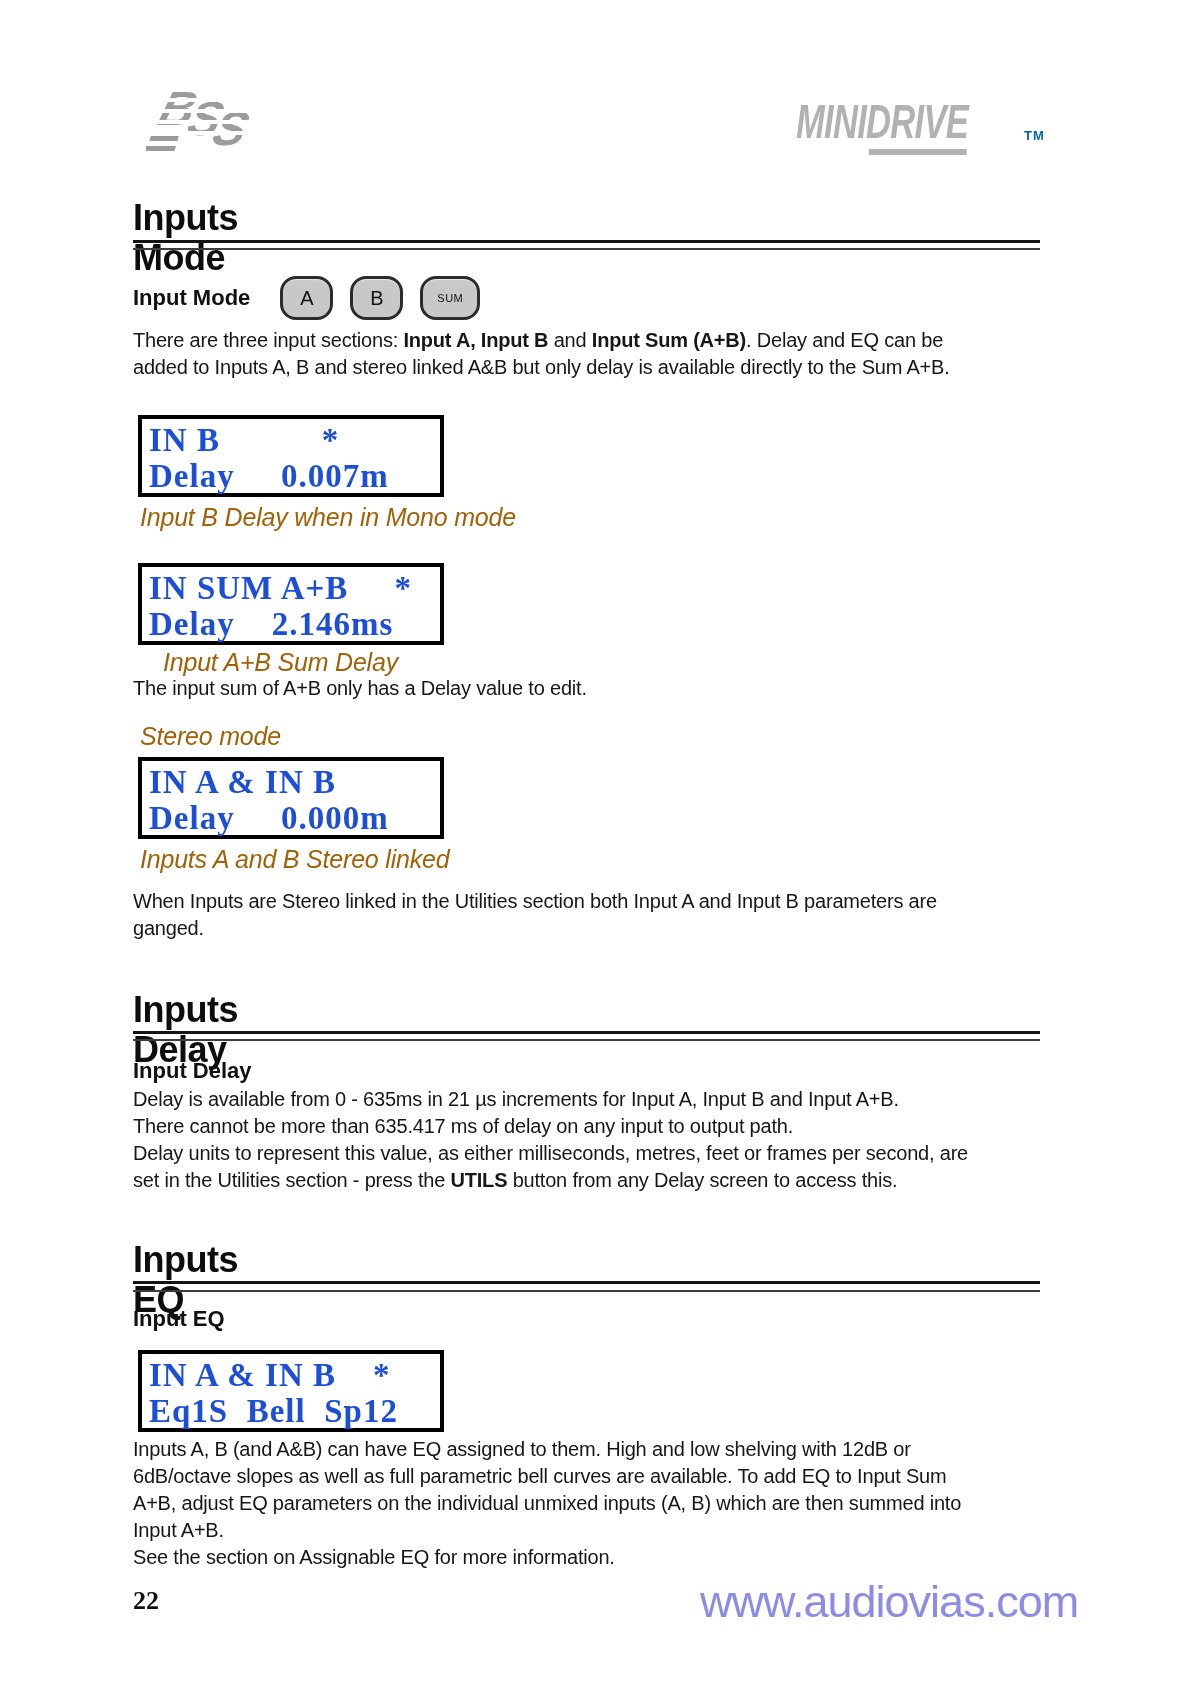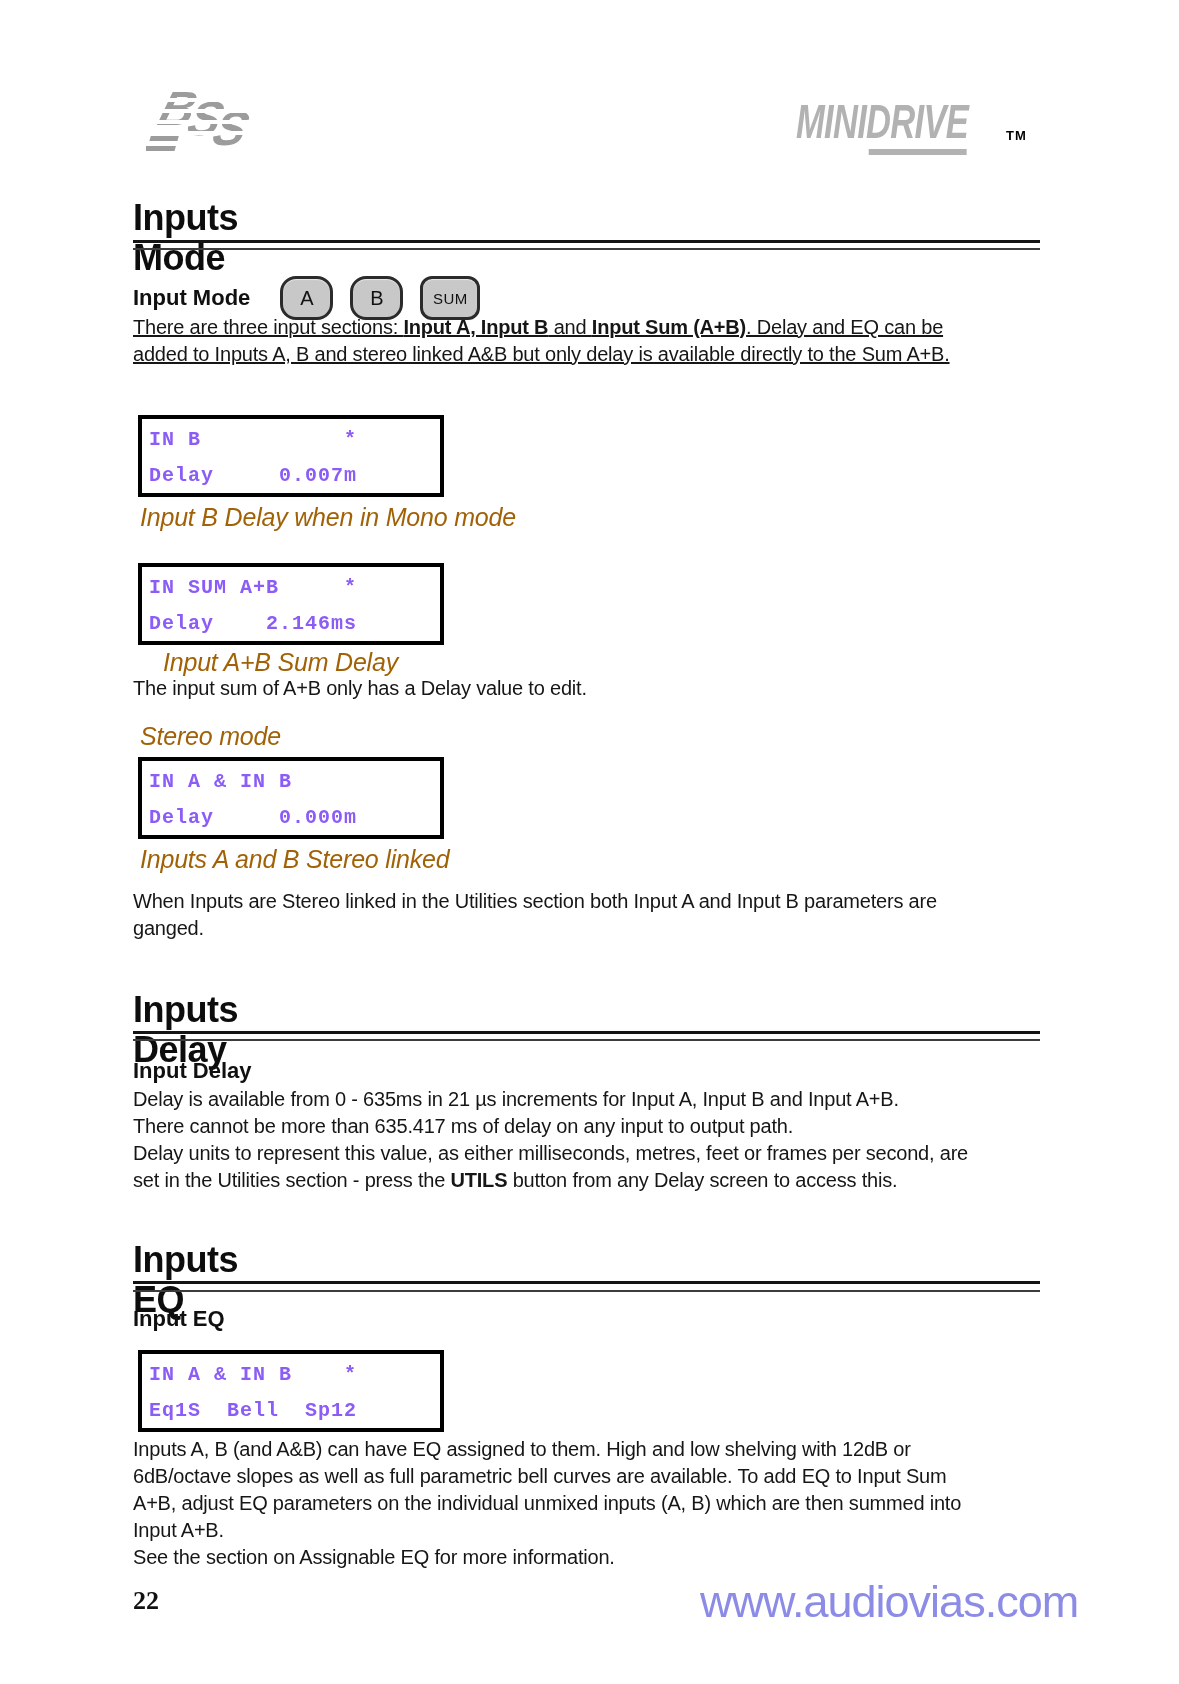--- a/index.html
+++ b/index.html
@@ -8,43 +8,43 @@
     font-family:"Liberation Sans",sans-serif;color:#141414;
   }
   .abs{position:absolute;}
   
   .bss-logo{left:146px;top:83px;width:112px;height:78px;}
   .minidrive{left:796px;top:94px;width:260px;height:60px;}
   .md-scale{transform:scaleX(.72);transform-origin:0 0;white-space:nowrap;
     font-style:italic;font-weight:900;font-size:48px;letter-spacing:-1px;color:#b2b2b2;}
   .md-drive{position:relative;display:inline-block;padding-bottom:8px;}
   .md-bar{position:absolute;left:4px;right:2px;bottom:2px;height:6px;background:#b2b2b2;}
-  .md-tm{position:absolute;left:210px;top:34px;font-size:13px;font-weight:700;color:#000000;letter-spacing:1px;}
+  .md-tm{position:absolute;left:228px;top:34px;font-size:13px;font-weight:700;color:#0369a1;letter-spacing:1px;}
   
   .sec-head{left:133px;width:907px;display:flex;justify-content:space-between;
     font-weight:700;font-size:36px;letter-spacing:-.5px;color:#0d0d0d;line-height:40px;flex-direction:column;}
   .rule-thick{left:133px;width:907px;height:3px;background:#141414;}
   .rule-thin{left:133px;width:907px;height:2px;background:#3c3c3c;}
   
   .sublabel{font-weight:700;font-size:22px;color:#101010;}
   .body-text{font-size:20px;line-height:27px;letter-spacing:-.2px;color:#161616;width:915px;}
   .body-text .b{font-weight:700;}
   .caption{font-style:italic;font-size:25px;color:#a16207;letter-spacing:-.2px;}
   
   .mode-row{left:133px;top:276px;display:flex;align-items:center;height:44px;}
   .btn-group{display:flex;gap:17px;margin-left:30px;}
   .hw-btn{height:38px;min-width:47px;border:3px solid #2b2b2b;border-radius:16px;
     background:#c8c8c8;display:flex;align-items:center;justify-content:center;
     font-size:20px;color:#111;box-shadow:inset 0 1px 1px #e8e8e8;}
-  .hw-btn.small{font-size:15px;min-width:54px;letter-spacing:.5px;border-radius:12px;}
+  .hw-btn.small{font-size:11px;min-width:54px;letter-spacing:.5px;}
   
   .lcd{left:138px;width:306px;height:82px;border:4px solid #000;background:#fff;
     box-sizing:border-box;padding:3px 7px;}
-  .lcd pre{margin:0;font-family:Liberation Mono, monospace;font-weight:700;
-    font-size:20px;line-height:36px;letter-spacing:1px;color:#8b5cf6;white-space:pre;}
+  .lcd pre{margin:0;font-family:Liberation Serif, serif;font-weight:700;
+    font-size:33px;line-height:36px;letter-spacing:1px;color:#1d4ed8;white-space:pre;}
   
   .page-num{left:133px;top:1586px;font-family:"Liberation Serif",serif;font-weight:700;font-size:26px;color:#111;}
   .watermark{left:700px;top:1576px;font-size:45px;letter-spacing:-1px;color:#8080e4;opacity:.9;}
 </style>
 </head>
 <body>
 
 <div class="page">
 
   <div class="abs bss-logo">
@@ -83,21 +83,21 @@
 
   <div class="abs mode-row">
     <span class="sublabel">Input Mode</span>
     <span class="btn-group">
       <span class="hw-btn">A</span>
       <span class="hw-btn">B</span>
       <span class="hw-btn small">SUM</span>
     </span>
   </div>
 
-  <div class="abs body-text" style="left:133px;top:314px;text-decoration:underline;"><span>There are three input sections: </span><span class="b">Input A, Input B</span><span> and </span><span class="b">Input Sum (A+B)</span><span>.  Delay and EQ can be</span><br><span>added to Inputs A, B and stereo linked A&amp;B but only delay is available directly to the Sum A+B.</span></div>
+  <div class="abs body-text" style="left:133px;top:327px;"><span>There are three input sections: </span><span class="b">Input A, Input B</span><span> and </span><span class="b">Input Sum (A+B)</span><span>.  Delay and EQ can be</span><br><span>added to Inputs A, B and stereo linked A&amp;B but only delay is available directly to the Sum A+B.</span></div>
 
   <div class="abs lcd" style="top:415px;">
     <pre>IN B           *</pre>
     <pre>Delay     0.007m</pre>
   </div>
   <div class="abs caption" style="left:140px;top:503px;">Input B Delay when in Mono mode</div>
 
   <div class="abs lcd" style="top:563px;">
     <pre>IN SUM A+B     *</pre>
     <pre>Delay    2.146ms</pre>

